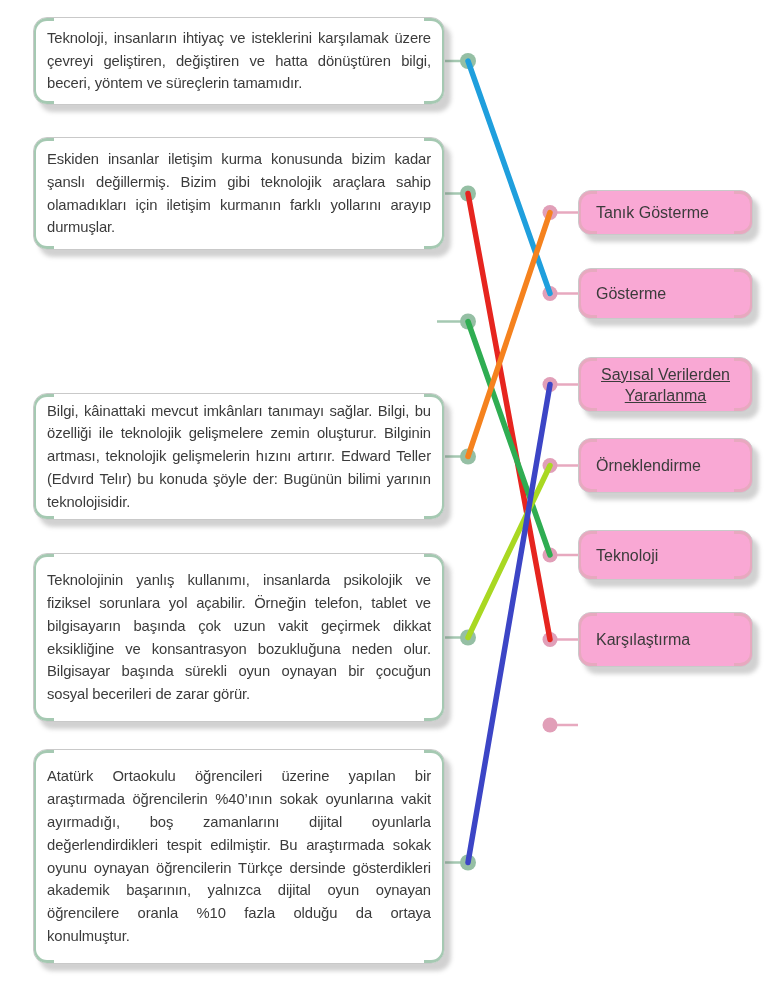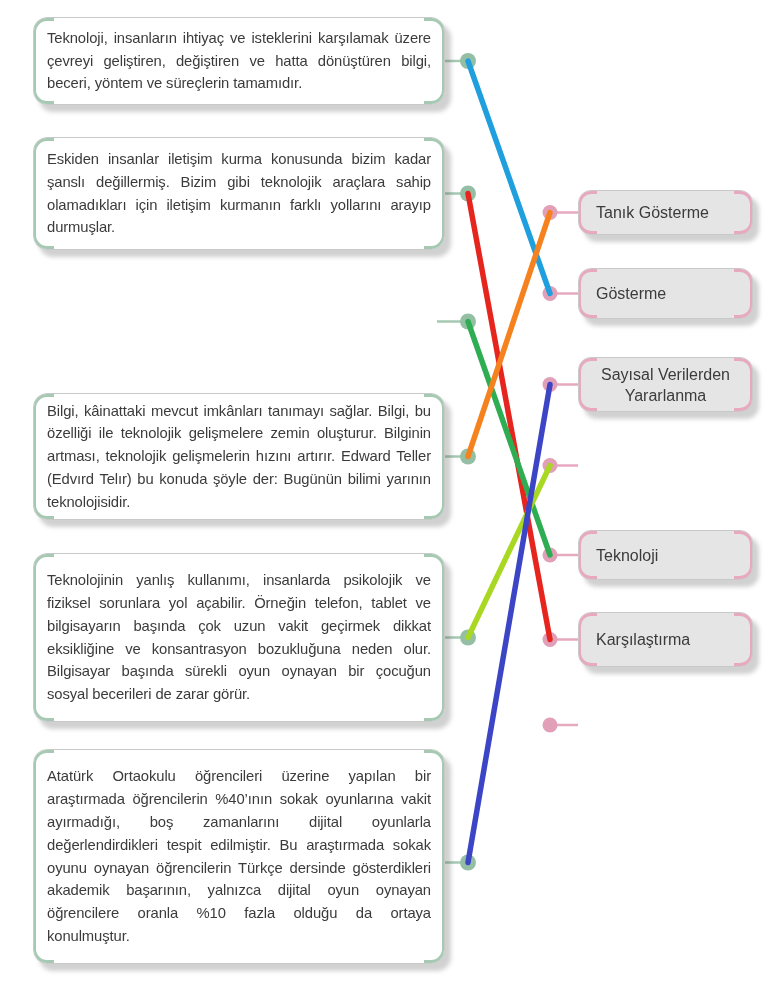--- a/index.html
+++ b/index.html
@@ -22,36 +22,36 @@
   .left-box::before{left:-6px;border-right:none;border-radius:19px 0 0 19px;}
   .left-box::after{right:-6px;border-left:none;border-radius:0 19px 19px 0;}
   .left-box p{
     margin:0;padding:8px 13px;font-size:14.8px;line-height:22.8px;
     text-align:justify;color:var(--text-color,#3b3b3b);letter-spacing:-0.1px;
   }
 
   
   .right-label{
     position:absolute;left:578px;width:175px;z-index:2;
-    background:#e5e5e5;border:1.6px solid var(--box-border,#c9c9c9);
+    background:#f9a8d4;border:1.6px solid var(--box-border,#c9c9c9);
     border-radius:13px;box-sizing:border-box;
     box-shadow:6px 7px 4px rgba(90,90,90,0.28);
     display:flex;align-items:center;overflow:hidden;
   }
   .right-label::before,.right-label::after{
     content:"";position:absolute;top:-5px;bottom:-5px;width:24px;
     z-index:-1;border:8px solid var(--right-accent,#e7a9bf);box-sizing:border-box;
   }
   .right-label::before{left:-6px;border-right:none;border-radius:18px 0 0 18px;}
   .right-label::after{right:-6px;border-left:none;border-radius:0 18px 18px 0;}
   .right-label span{
     display:block;width:100%;padding:0 10px 0 17px;
     font-size:16px;line-height:21px;color:var(--text-color,#3b3b3b);
   }
-  .right-label.center span{text-align:center;padding:0 16px;}
+  .right-label.center span{text-align:center;padding:0 16px;text-decoration:underline;}
 </style>
 </head>
 <body>
 
 <div class="canvas">
 
   <svg id="connector-layer" width="773" height="992" viewBox="0 0 773 992">
       <line x1="437" y1="61" x2="468" y2="61" stroke="#a5c9b2" stroke-width="2.5"></line>
       <circle cx="468" cy="61" r="8" fill="#95bfa4"></circle>
       <line x1="437" y1="193.5" x2="468" y2="193.5" stroke="#a5c9b2" stroke-width="2.5"></line>
@@ -104,20 +104,23 @@
 
   <div class="right-label" style="top:190px;height:45px">
     <span>Tanık Gösterme</span>
   </div>
   <div class="right-label" style="top:268px;height:51px">
     <span>Gösterme</span>
   </div>
   <div class="right-label center" style="top:357px;height:55px">
     <span>Sayısal Verilerden Yararlanma</span>
   </div>
+  <div class="right-label" style="top:438px;height:55px">
+    <span>Örneklendirme</span>
+  </div>
   <div class="right-label" style="top:530px;height:50px">
     <span>Teknoloji</span>
   </div>
   <div class="right-label" style="top:612px;height:55px">
     <span>Karşılaştırma</span>
   </div>
 
 </div>
 
 </body></html>

